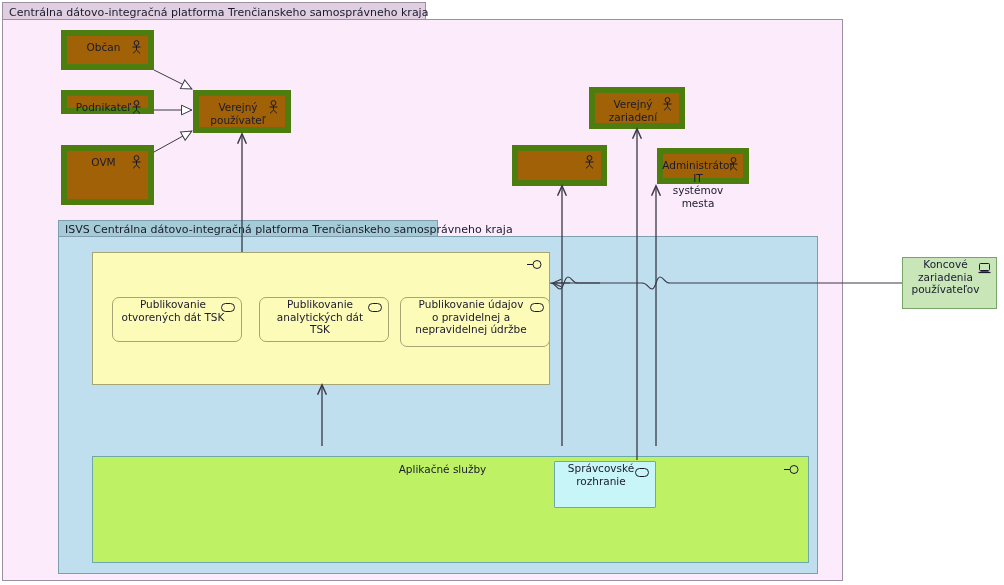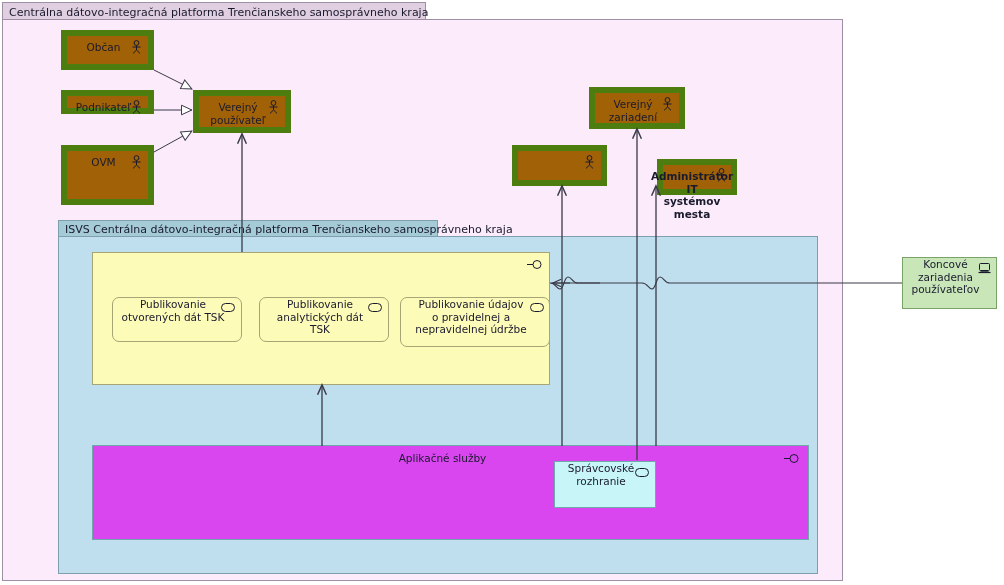--- a/index.html
+++ b/index.html
@@ -176,21 +176,21 @@
     <svg width="13" height="14" viewBox="0 0 13 14">
         <circle cx="6.5" cy="3" r="2.4" fill="none" stroke="#1a1a2e" stroke-width="1"></circle>
         <line x1="6.5" y1="5.5" x2="6.5" y2="10" stroke="#1a1a2e" stroke-width="1"></line>
         <line x1="2.5" y1="7" x2="10.5" y2="7" stroke="#1a1a2e" stroke-width="1"></line>
         <line x1="6.5" y1="10" x2="3" y2="13.4" stroke="#1a1a2e" stroke-width="1"></line>
         <line x1="6.5" y1="10" x2="10" y2="13.4" stroke="#1a1a2e" stroke-width="1"></line>
       </svg>
   </span>
 </div>
 
-<div class="el actor-box" style="left:657px;top:159px;width:80px;height:36px;font-weight:bold;">
+<div class="el actor-box" style="left:657px;top:148px;width:92px;height:36px;">
   <span class="lbl" style="white-space:pre-line;padding:0 14px 0 4px;">Administrátor IT
 systémov mesta</span>
   <span class="icon" style="top:3px;right:3px;">
     <svg width="13" height="14" viewBox="0 0 13 14">
         <circle cx="6.5" cy="3" r="2.4" fill="none" stroke="#1a1a2e" stroke-width="1"></circle>
         <line x1="6.5" y1="5.5" x2="6.5" y2="10" stroke="#1a1a2e" stroke-width="1"></line>
         <line x1="2.5" y1="7" x2="10.5" y2="7" stroke="#1a1a2e" stroke-width="1"></line>
         <line x1="6.5" y1="10" x2="3" y2="13.4" stroke="#1a1a2e" stroke-width="1"></line>
         <line x1="6.5" y1="10" x2="10" y2="13.4" stroke="#1a1a2e" stroke-width="1"></line>
       </svg>
@@ -230,21 +230,21 @@
   <span class="lbl" style="white-space:pre-line;padding:0 12px 0 4px;">Publikovanie údajov
 o pravidelnej a
 nepravidelnej údržbe</span>
   <span class="icon" style="top:5px;right:5px;width:14px;height:9px;">
     <svg width="14" height="9" viewBox="0 0 14 9">
         <rect x="0.5" y="0.5" width="13" height="8" rx="4" ry="4" fill="none" stroke="#1a1a2e" stroke-width="1"></rect>
       </svg>
   </span>
 </div>
 
-<div class="cont-el" style="left:92px;top:445px;width:717px;height:95px;background:#d946ef;border:1px solid #6fa8ab;">
+<div class="cont-el" style="left:92px;top:456px;width:717px;height:107px;background:#bef264;border:1px solid #6fa8ab;">
   <div class="title" style="padding:0 24px 0 8px;top:6px;">Aplikačné služby</div>
   <span class="icon" style="top:7px;right:8px;width:16px;height:11px;">
     <svg width="16" height="11" viewBox="0 0 16 11">
         <line x1="0" y1="5.5" x2="6" y2="5.5" stroke="#1a1a2e" stroke-width="1"></line>
         <circle cx="10" cy="5.5" r="4" fill="none" stroke="#1a1a2e" stroke-width="1"></circle>
       </svg>
   </span>
 </div>
 
 <div class="el iface-box center-v" style="left:554px;top:461px;width:102px;height:47px;">

